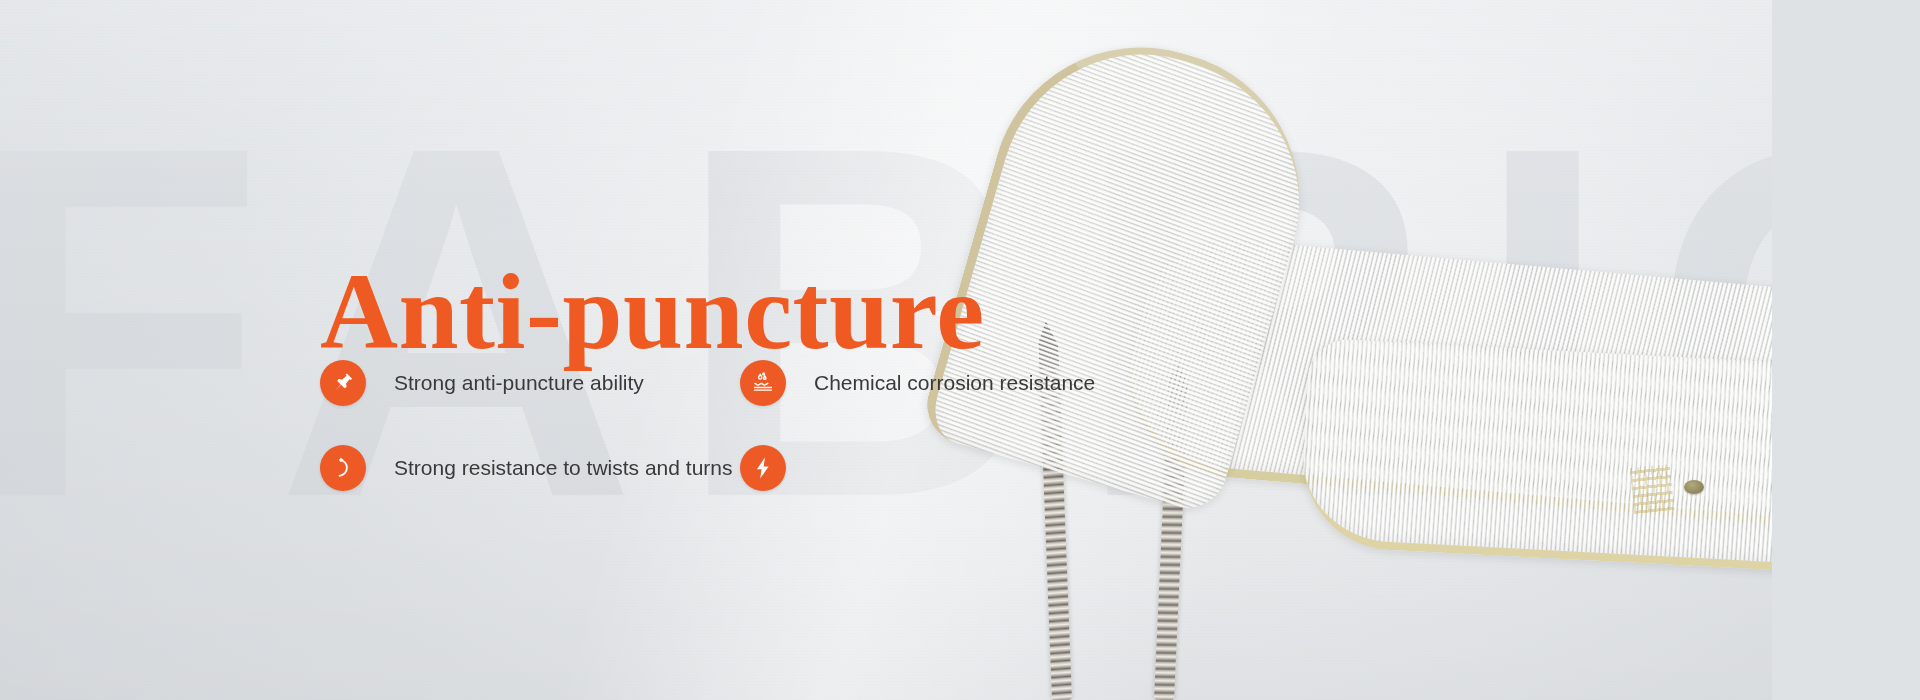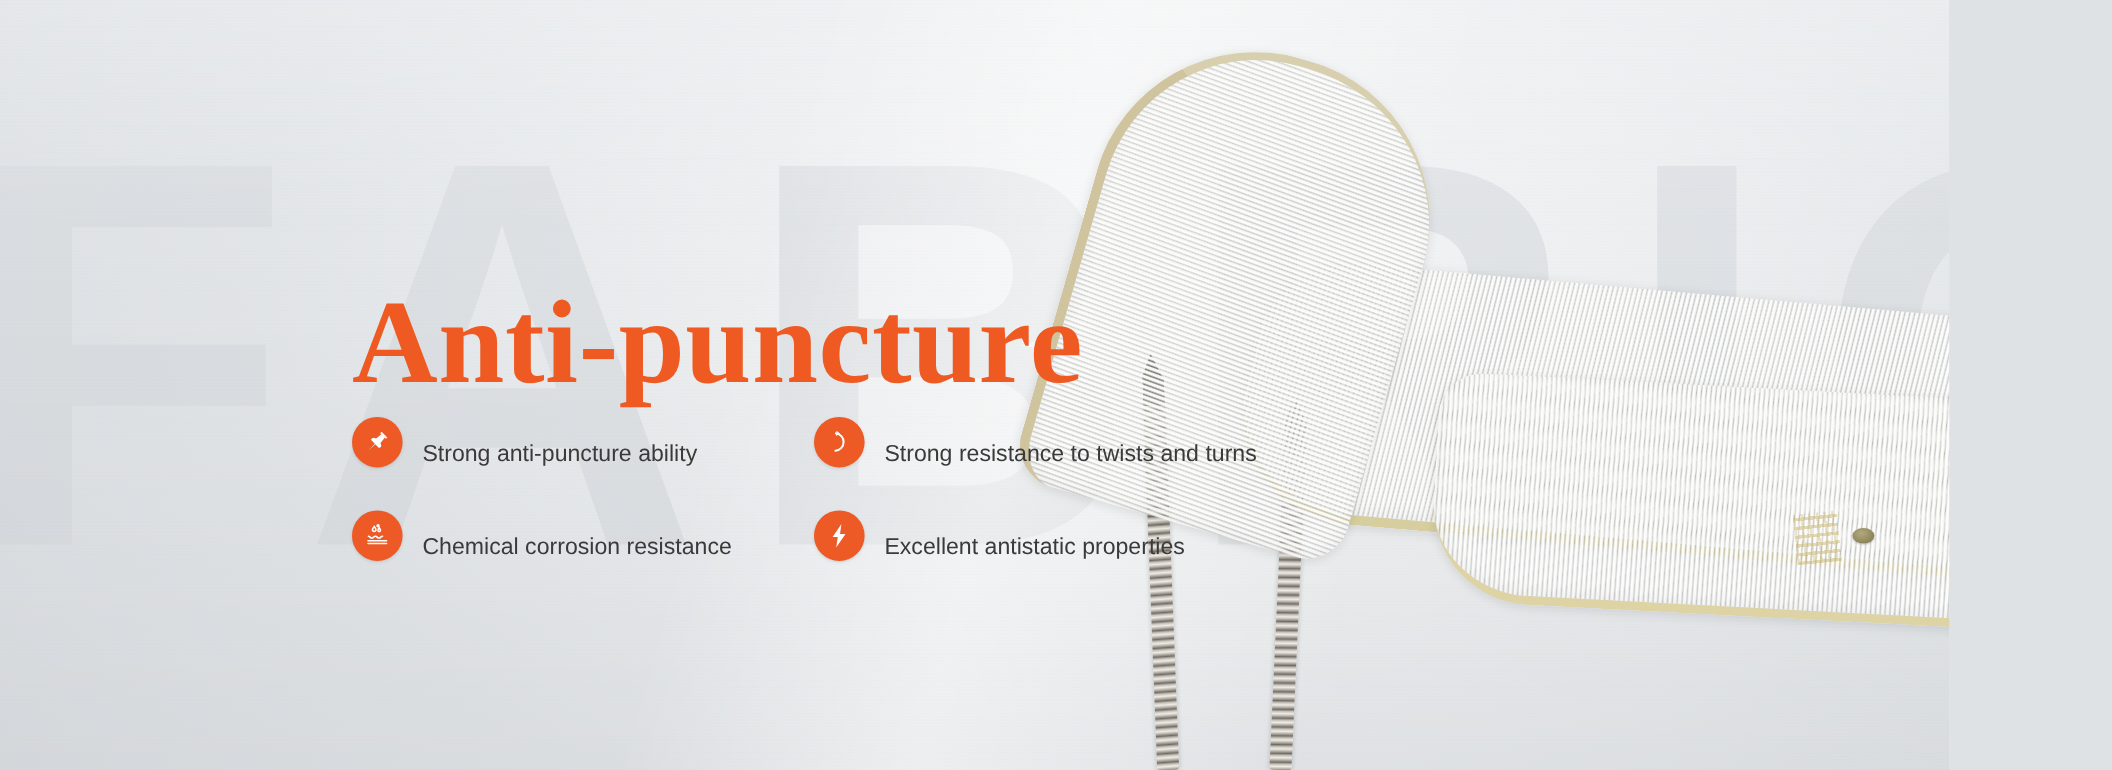--- a/index.html
+++ b/index.html
@@ -138,21 +138,21 @@
     white-space:nowrap;
   }
 
   #features{
     position:absolute;left:320px;top:340px;
     display:grid;
     grid-template-columns:420px 420px;
     grid-auto-rows:85px;
     column-gap:0px;
   }
-  .feature{display:flex;align-items:flex-end;gap:18px;}
+  .feature{display:flex;align-items:center;gap:28px;}
   .f-icon{
     width:46px;height:46px;flex:0 0 46px;border-radius:50%;
     background:#ed5a26;
     display:flex;align-items:center;justify-content:center;
     box-shadow:0 1px 3px rgba(0,0,0,.12);
   }
   .f-icon svg{display:block;}
   .f-label{
     font-size:21px;color:#3a3a3a;
     font-family:"Liberation Sans", sans-serif;
@@ -194,54 +194,53 @@
 
     <div id="features">
 
       <div class="feature">
         <span class="f-icon">
           <svg width="26" height="26" viewBox="0 0 24 24" fill="#ffffff" aria-hidden="true">
             <path d="M15.6 3.2l-1.2 1.2 1 1-4.4 3.5-2.2-.6a1 1 0 0 0-1 .3l-.6.6a1 1 0 0 0 0 1.4l2.7 2.7-5 5.4 5.4-5 2.7 2.7a1 1 0 0 0 1.4 0l.6-.6a1 1 0 0 0 .3-1l-.6-2.2 3.5-4.4 1 1 1.2-1.2-4.8-4.8z"></path>
           </svg>
         </span>
         <span class="f-label">Strong anti-puncture ability</span>
-      </div>
-
-      <div class="feature">
-        <span class="f-icon">
-          <svg width="26" height="26" viewBox="0 0 24 24" aria-hidden="true">
-            <g fill="none" stroke="#ffffff" stroke-width="1.7" stroke-linecap="round">
-              <path d="M9.2 4.6c3.9.6 6.4 3.6 6.4 7.2 0 3.8-2.8 6.9-6.8 7.4"></path>
-            </g>
-            <path d="M9.6 2.4l3.0 2.3-3.2 2.0z" fill="#ffffff"></path>
-          </svg>
-        </span>
-        <span class="f-label">Strong resistance to twists and turns</span>
       </div>
 
       <div class="feature">
         <span class="f-icon">
           <svg width="26" height="26" viewBox="0 0 24 24" aria-hidden="true">
             <g fill="none" stroke="#ffffff" stroke-width="1.3" stroke-linecap="round">
               <path d="M9.4 4.2c0 0-1.5 1.8-1.5 2.7a1.5 1.5 0 0 0 3 0c0-.9-1.5-2.7-1.5-2.7z" fill="none"></path>
               <path d="M13.6 5.4c0 0-1.1 1.4-1.1 2.1a1.1 1.1 0 0 0 2.2 0c0-.7-1.1-2.1-1.1-2.1z" fill="none"></path>
               <circle cx="12.6" cy="3.6" r="0.8"></circle>
               <path d="M4.5 12.4c1.4 0 1.4 1.6 2.9 1.6s1.5-1.6 3-1.6 1.5 1.6 3 1.6 1.5-1.6 3-1.6"></path>
               <path d="M4.2 16.2h15.6"></path>
               <path d="M4.2 18.6h15.6"></path>
             </g>
           </svg>
         </span>
         <span class="f-label">Chemical corrosion resistance</span>
       </div>
 
       <div class="feature">
         <span class="f-icon">
+          <svg width="26" height="26" viewBox="0 0 24 24" aria-hidden="true">
+            <g fill="none" stroke="#ffffff" stroke-width="1.7" stroke-linecap="round">
+              <path d="M9.2 4.6c3.9.6 6.4 3.6 6.4 7.2 0 3.8-2.8 6.9-6.8 7.4"></path>
+            </g>
+            <path d="M9.6 2.4l3.0 2.3-3.2 2.0z" fill="#ffffff"></path>
+          </svg>
+        </span>
+        <span class="f-label">Strong resistance to twists and turns</span>
+      </div>
+
+      <div class="feature">
+        <span class="f-icon">
           <svg width="26" height="26" viewBox="0 0 24 24" fill="#ffffff" aria-hidden="true">
             <path d="M13.8 2.2L6.4 13.1h4.3l-1.3 8.7 7.8-11.3h-4.6z"></path>
           </svg>
         </span>
-        <span class="f-label">Excellent antistatic properties</span>
       </div>
 
     </div>
   </div>
 </div>
 
 </body></html>

